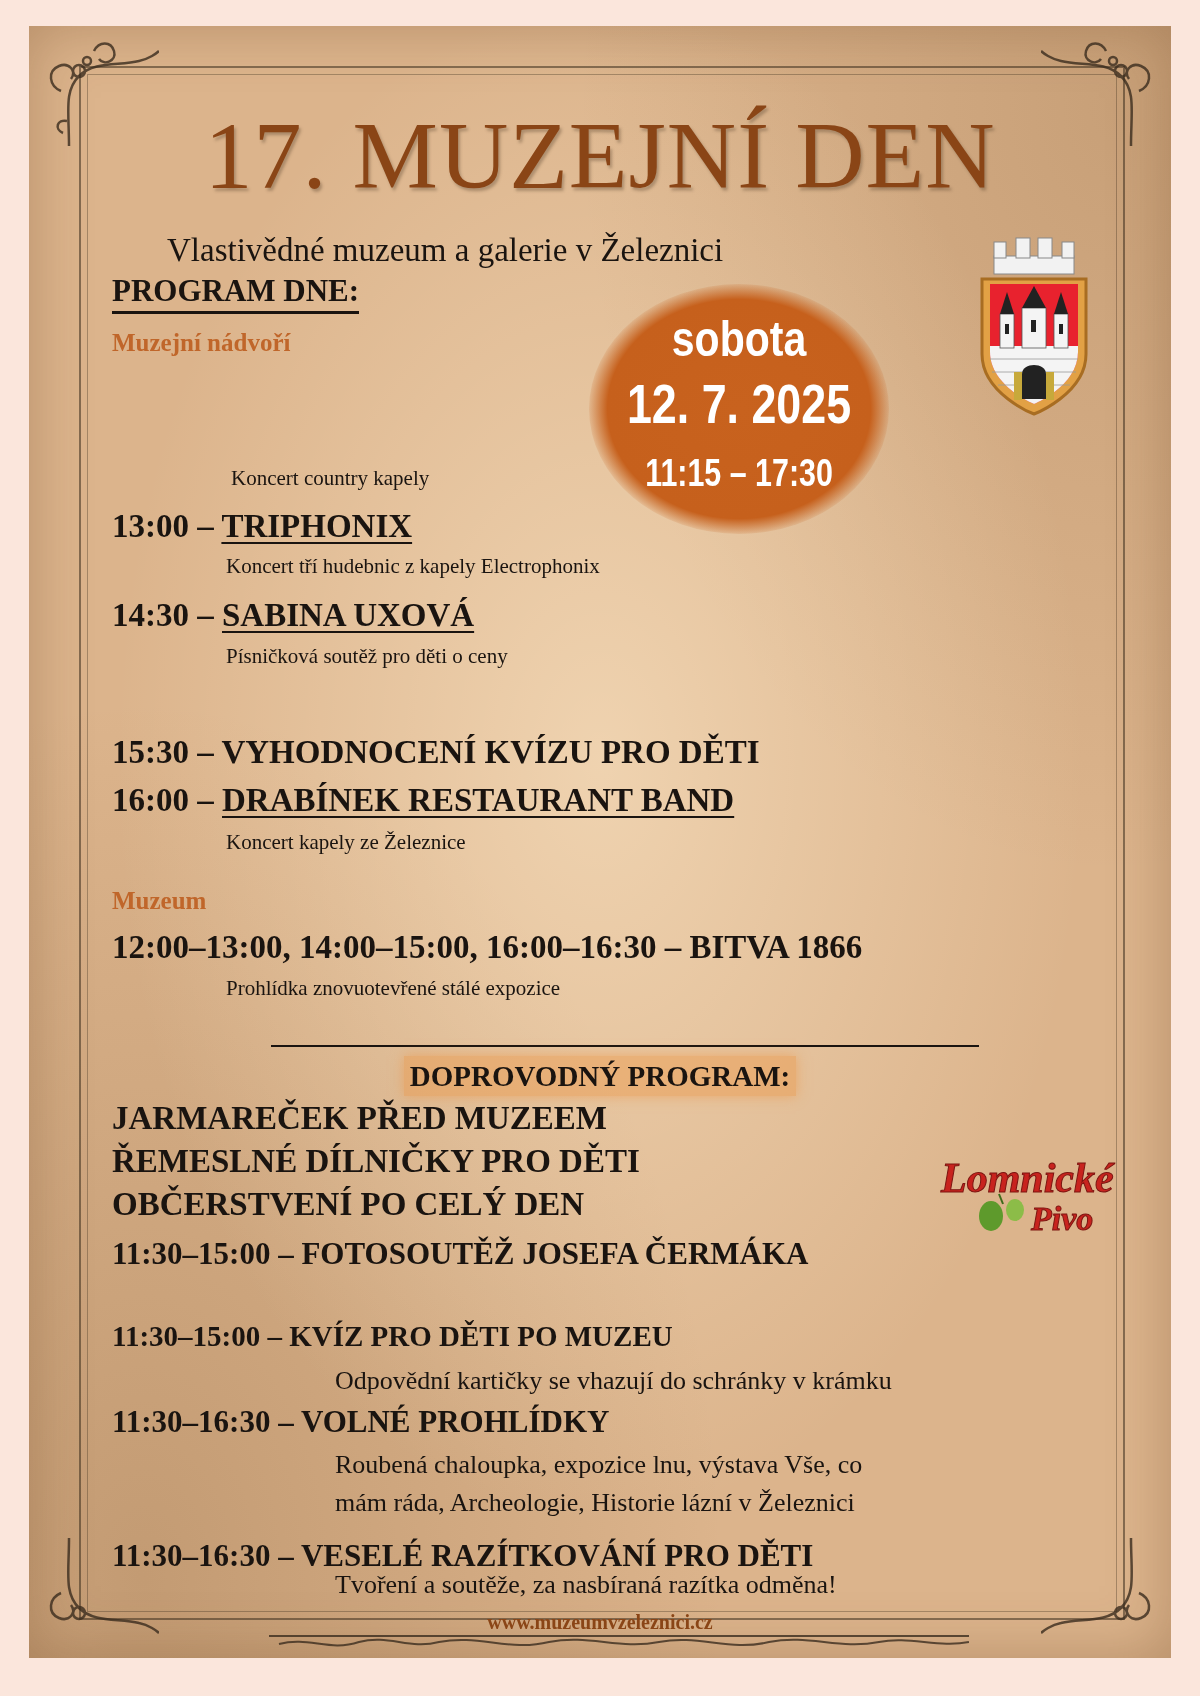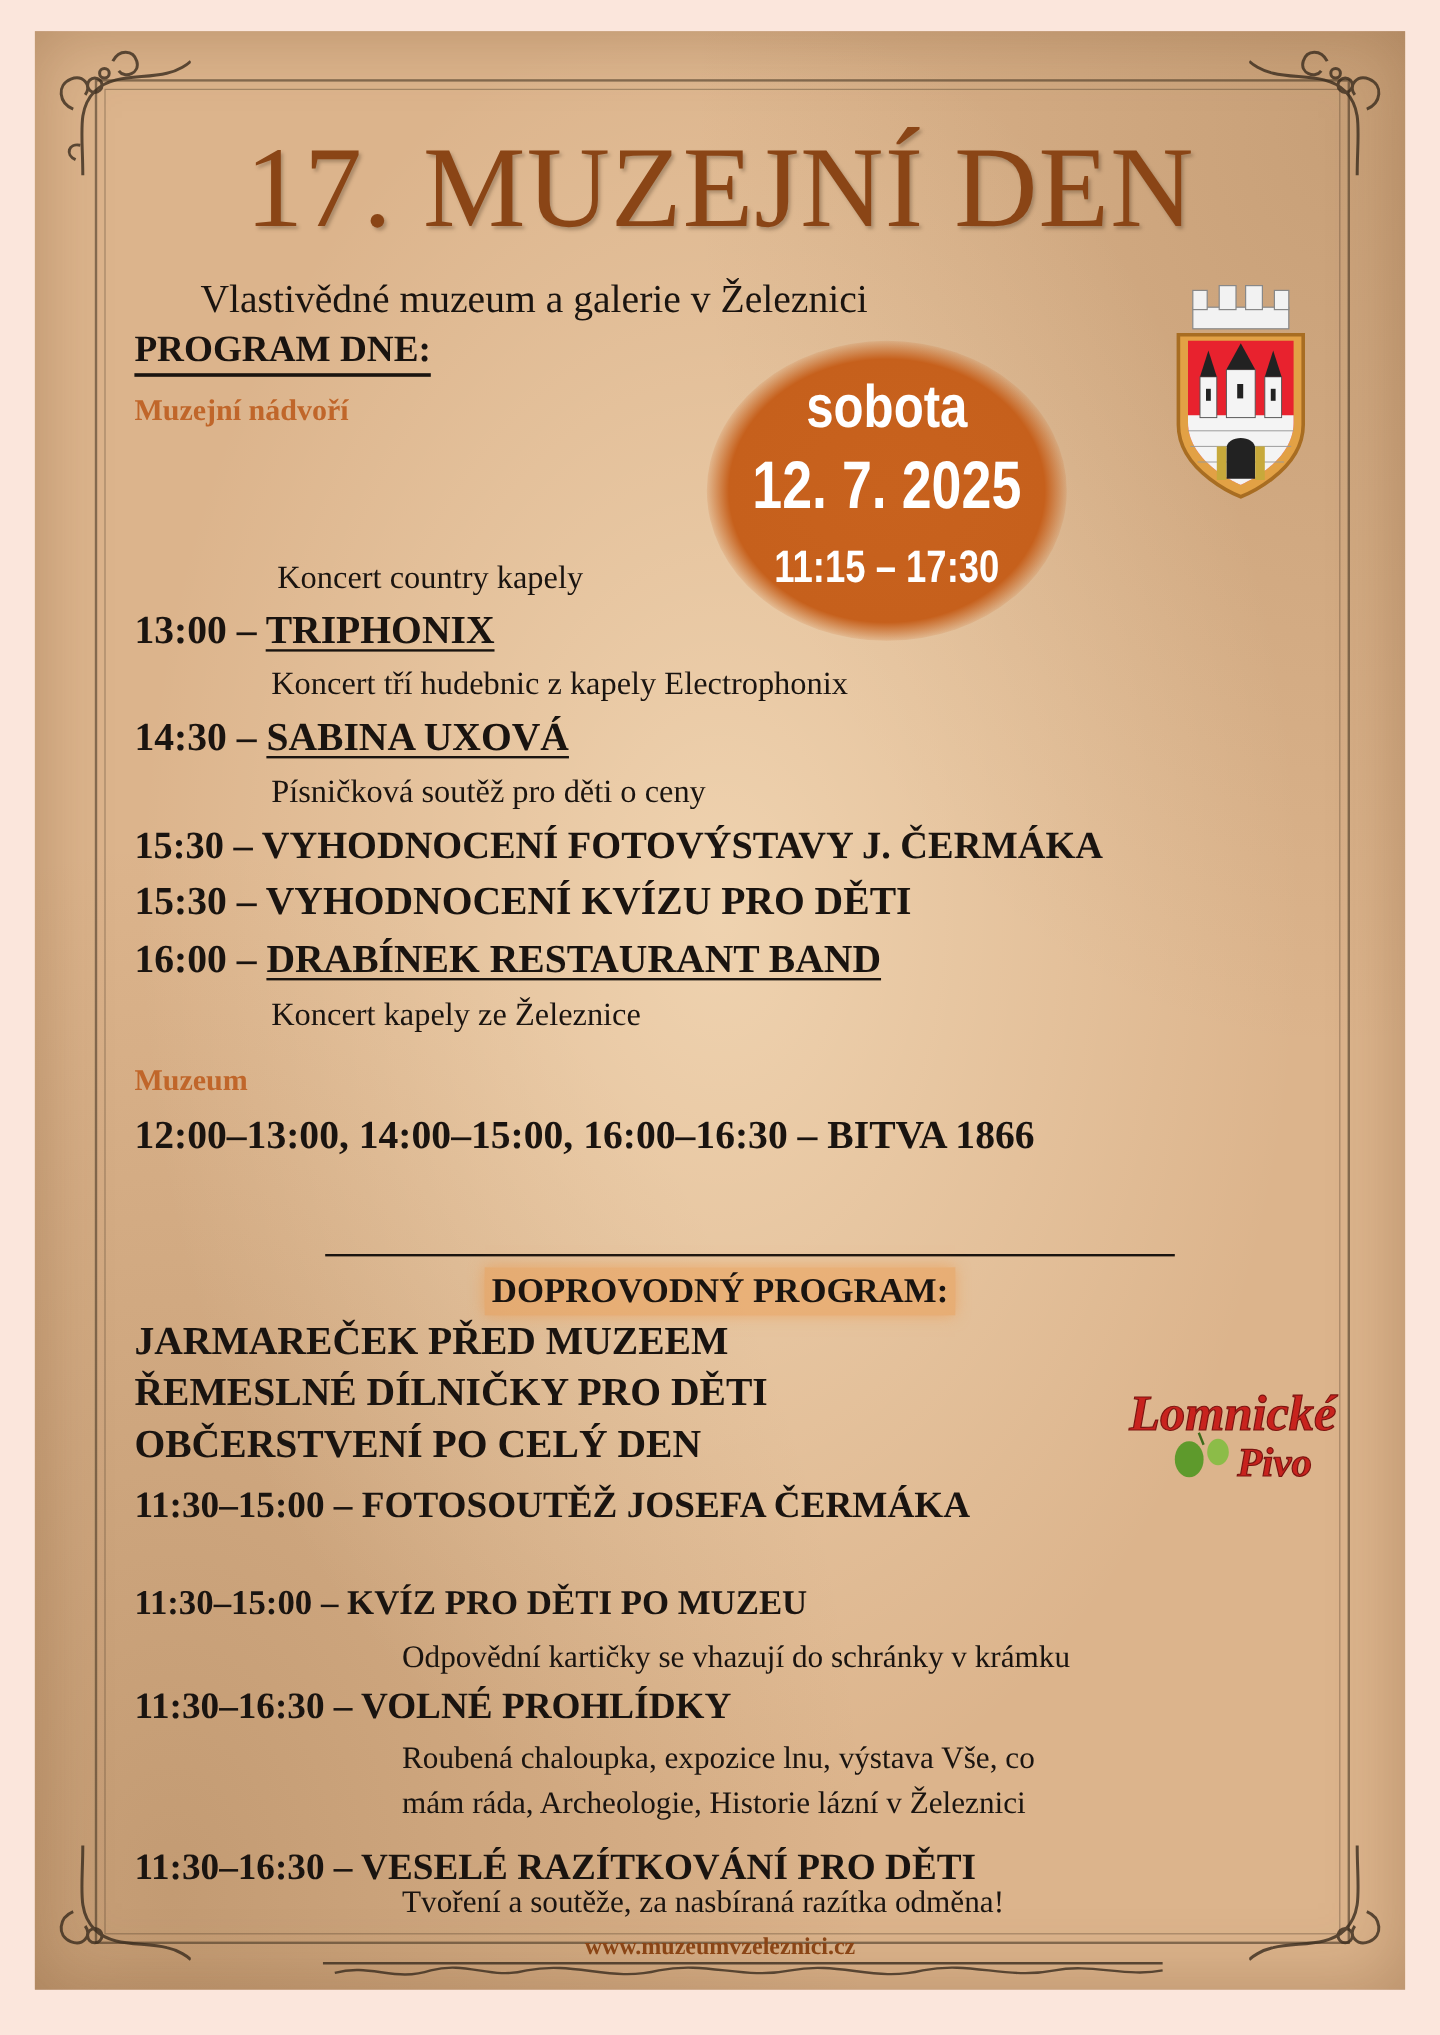--- a/index.html
+++ b/index.html
@@ -52,21 +52,21 @@
   .program-head {
     position: absolute; left: 83px; top: 247px;
     font-size: 31px; font-weight: bold; color: #1a1410; line-height: 1.15;
     border-bottom: 3px solid #1a1410; padding-bottom: 2px;
   }
   .section-label {
     position: absolute; font-size: 25px; font-weight: bold; color: #c0662a; line-height: 1;
   }
   .row { position: absolute; left: 83px; font-size: 33px; font-weight: bold; color: #1a1410; line-height: 1; white-space: nowrap; }
   .row .ul { text-decoration: underline; text-underline-offset: 5px; text-decoration-thickness: 2px; }
-  .desc { position: absolute; font-size: 27px; color: #1a1410; line-height: 1; white-space: nowrap; }
+  .desc { position: absolute; font-size: 21px; color: #1a1410; line-height: 1; white-space: nowrap; }
 
   .date-badge {
     position: absolute; left: 560px; top: 258px;
     width: 300px; height: 250px;
     border-radius: 50%;
     background: radial-gradient(ellipse at center, #c8621e 0%, #c6601c 62%, rgba(198,96,28,0) 72%);
     color: #fff; text-align: center;
     font-family: "Liberation Sans", "DejaVu Sans", sans-serif; font-weight: bold;
   }
   .date-badge .day { position: absolute; left: 0; right: 0; top: 30px; font-size: 50px; line-height: 1; transform: scaleX(0.82); }
@@ -193,37 +193,35 @@
   <div class="row" style="top:484px;">
     <span>13:00 – </span><span class="ul">TRIPHONIX</span>
   </div>
   <div class="desc" style="left:197px; top:530px;">Koncert tří hudebnic z kapely Electrophonix</div>
 
   <div class="row" style="top:573px;">
     <span>14:30 – </span><span class="ul">SABINA UXOVÁ</span>
   </div>
   <div class="desc" style="left:197px; top:620px;">Písničková soutěž pro děti o ceny</div>
 
-  <div class="row" style="top:662px; font-size:32px;">
-    <span>15:30 – </span><span>VYHODNOCENÍ FOTOVÝSTAVY J. ČERMÁKA</span>
-  </div>
 
   <div class="row" style="top:710px;">
     <span>15:30 – </span><span>VYHODNOCENÍ KVÍZU PRO DĚTI</span>
   </div>
 
   <div class="row" style="top:758px;">
     <span>16:00 – </span><span class="ul">DRABÍNEK RESTAURANT BAND</span>
   </div>
   <div class="desc" style="left:197px; top:806px;">Koncert kapely ze Železnice</div>
 
   <div class="section-label" style="left:83px; top:862px;">Muzeum</div>
   <div class="row" style="top:905px;">
     <span>12:00–13:00, 14:00–15:00, 16:00–16:30 – </span><span>BITVA 1866</span>
   </div>
+  <div class="desc" style="left:197px; top:952px;">Prohlídka znovuotevřené stálé expozice</div>
 
   <div class="divider"></div>
 
   <div class="doprovod"><span>DOPROVODNÝ PROGRAM:</span></div>
 
   <div class="plain" style="top:1076px;">JARMAREČEK PŘED MUZEEM</div>
   <div class="plain" style="top:1119px;">ŘEMESLNÉ DÍLNIČKY PRO DĚTI</div>
   <div class="plain" style="top:1162px;">OBČERSTVENÍ PO CELÝ DEN</div>
 
   <div class="beer">

